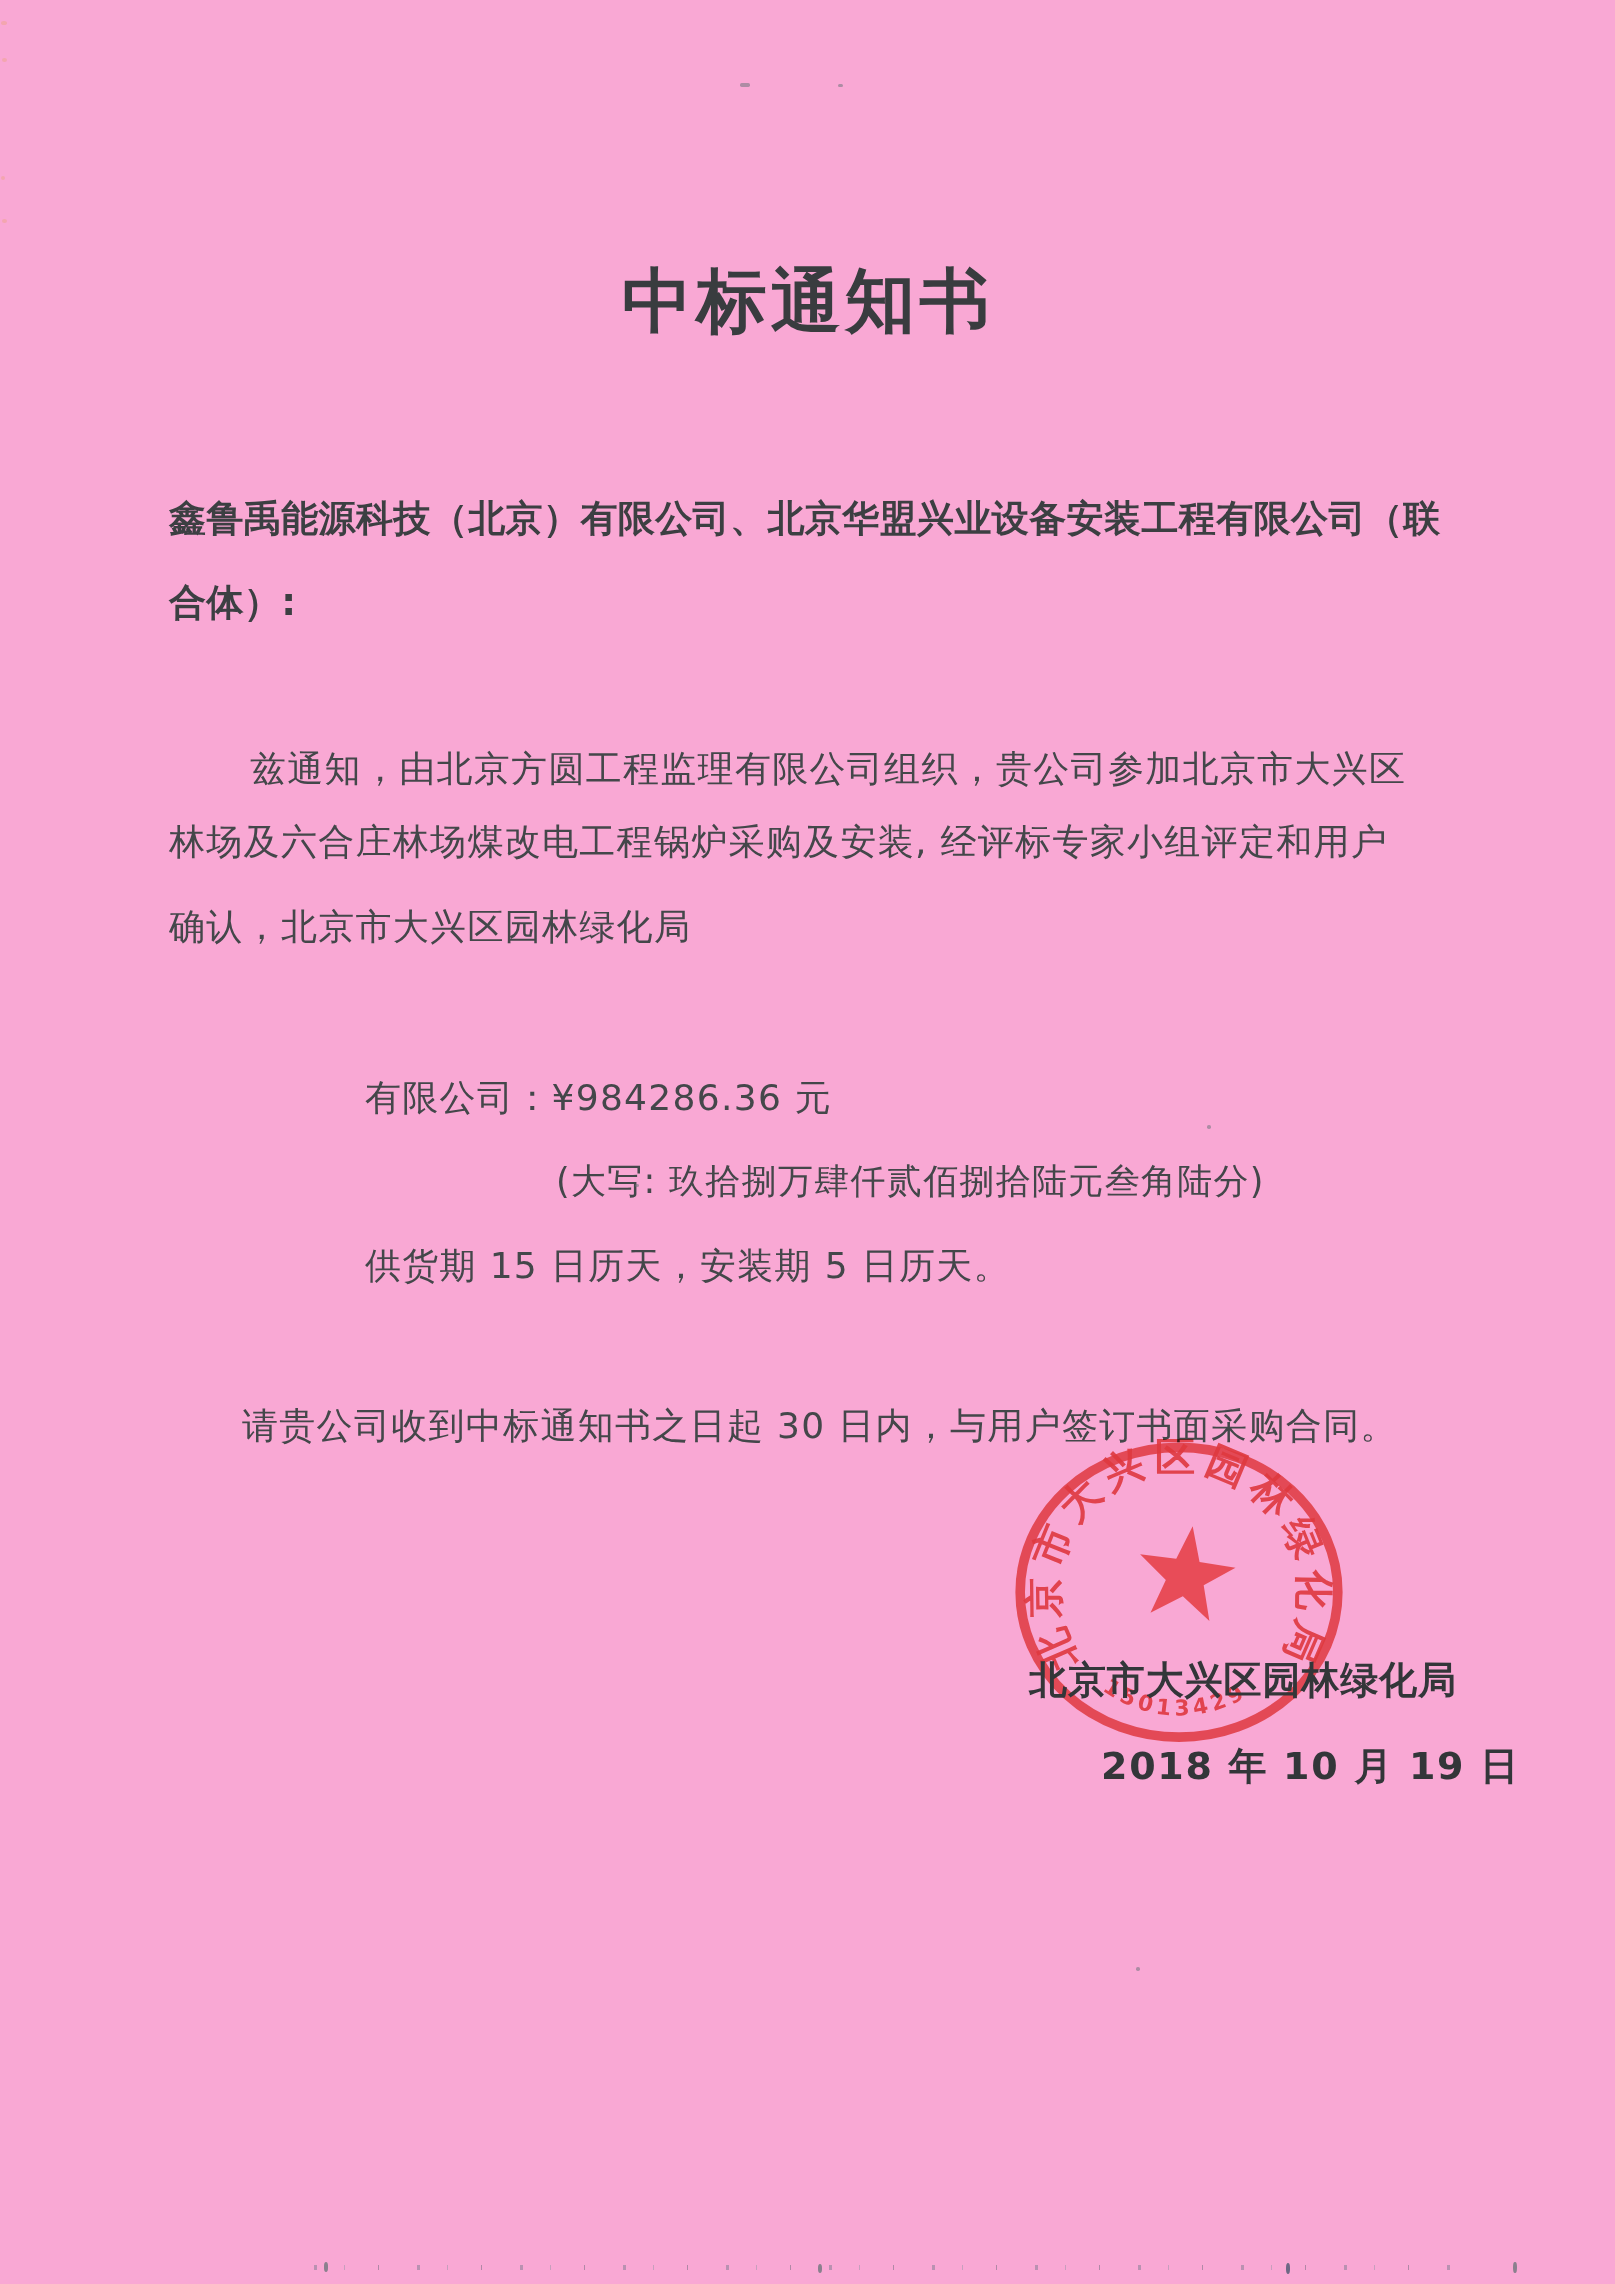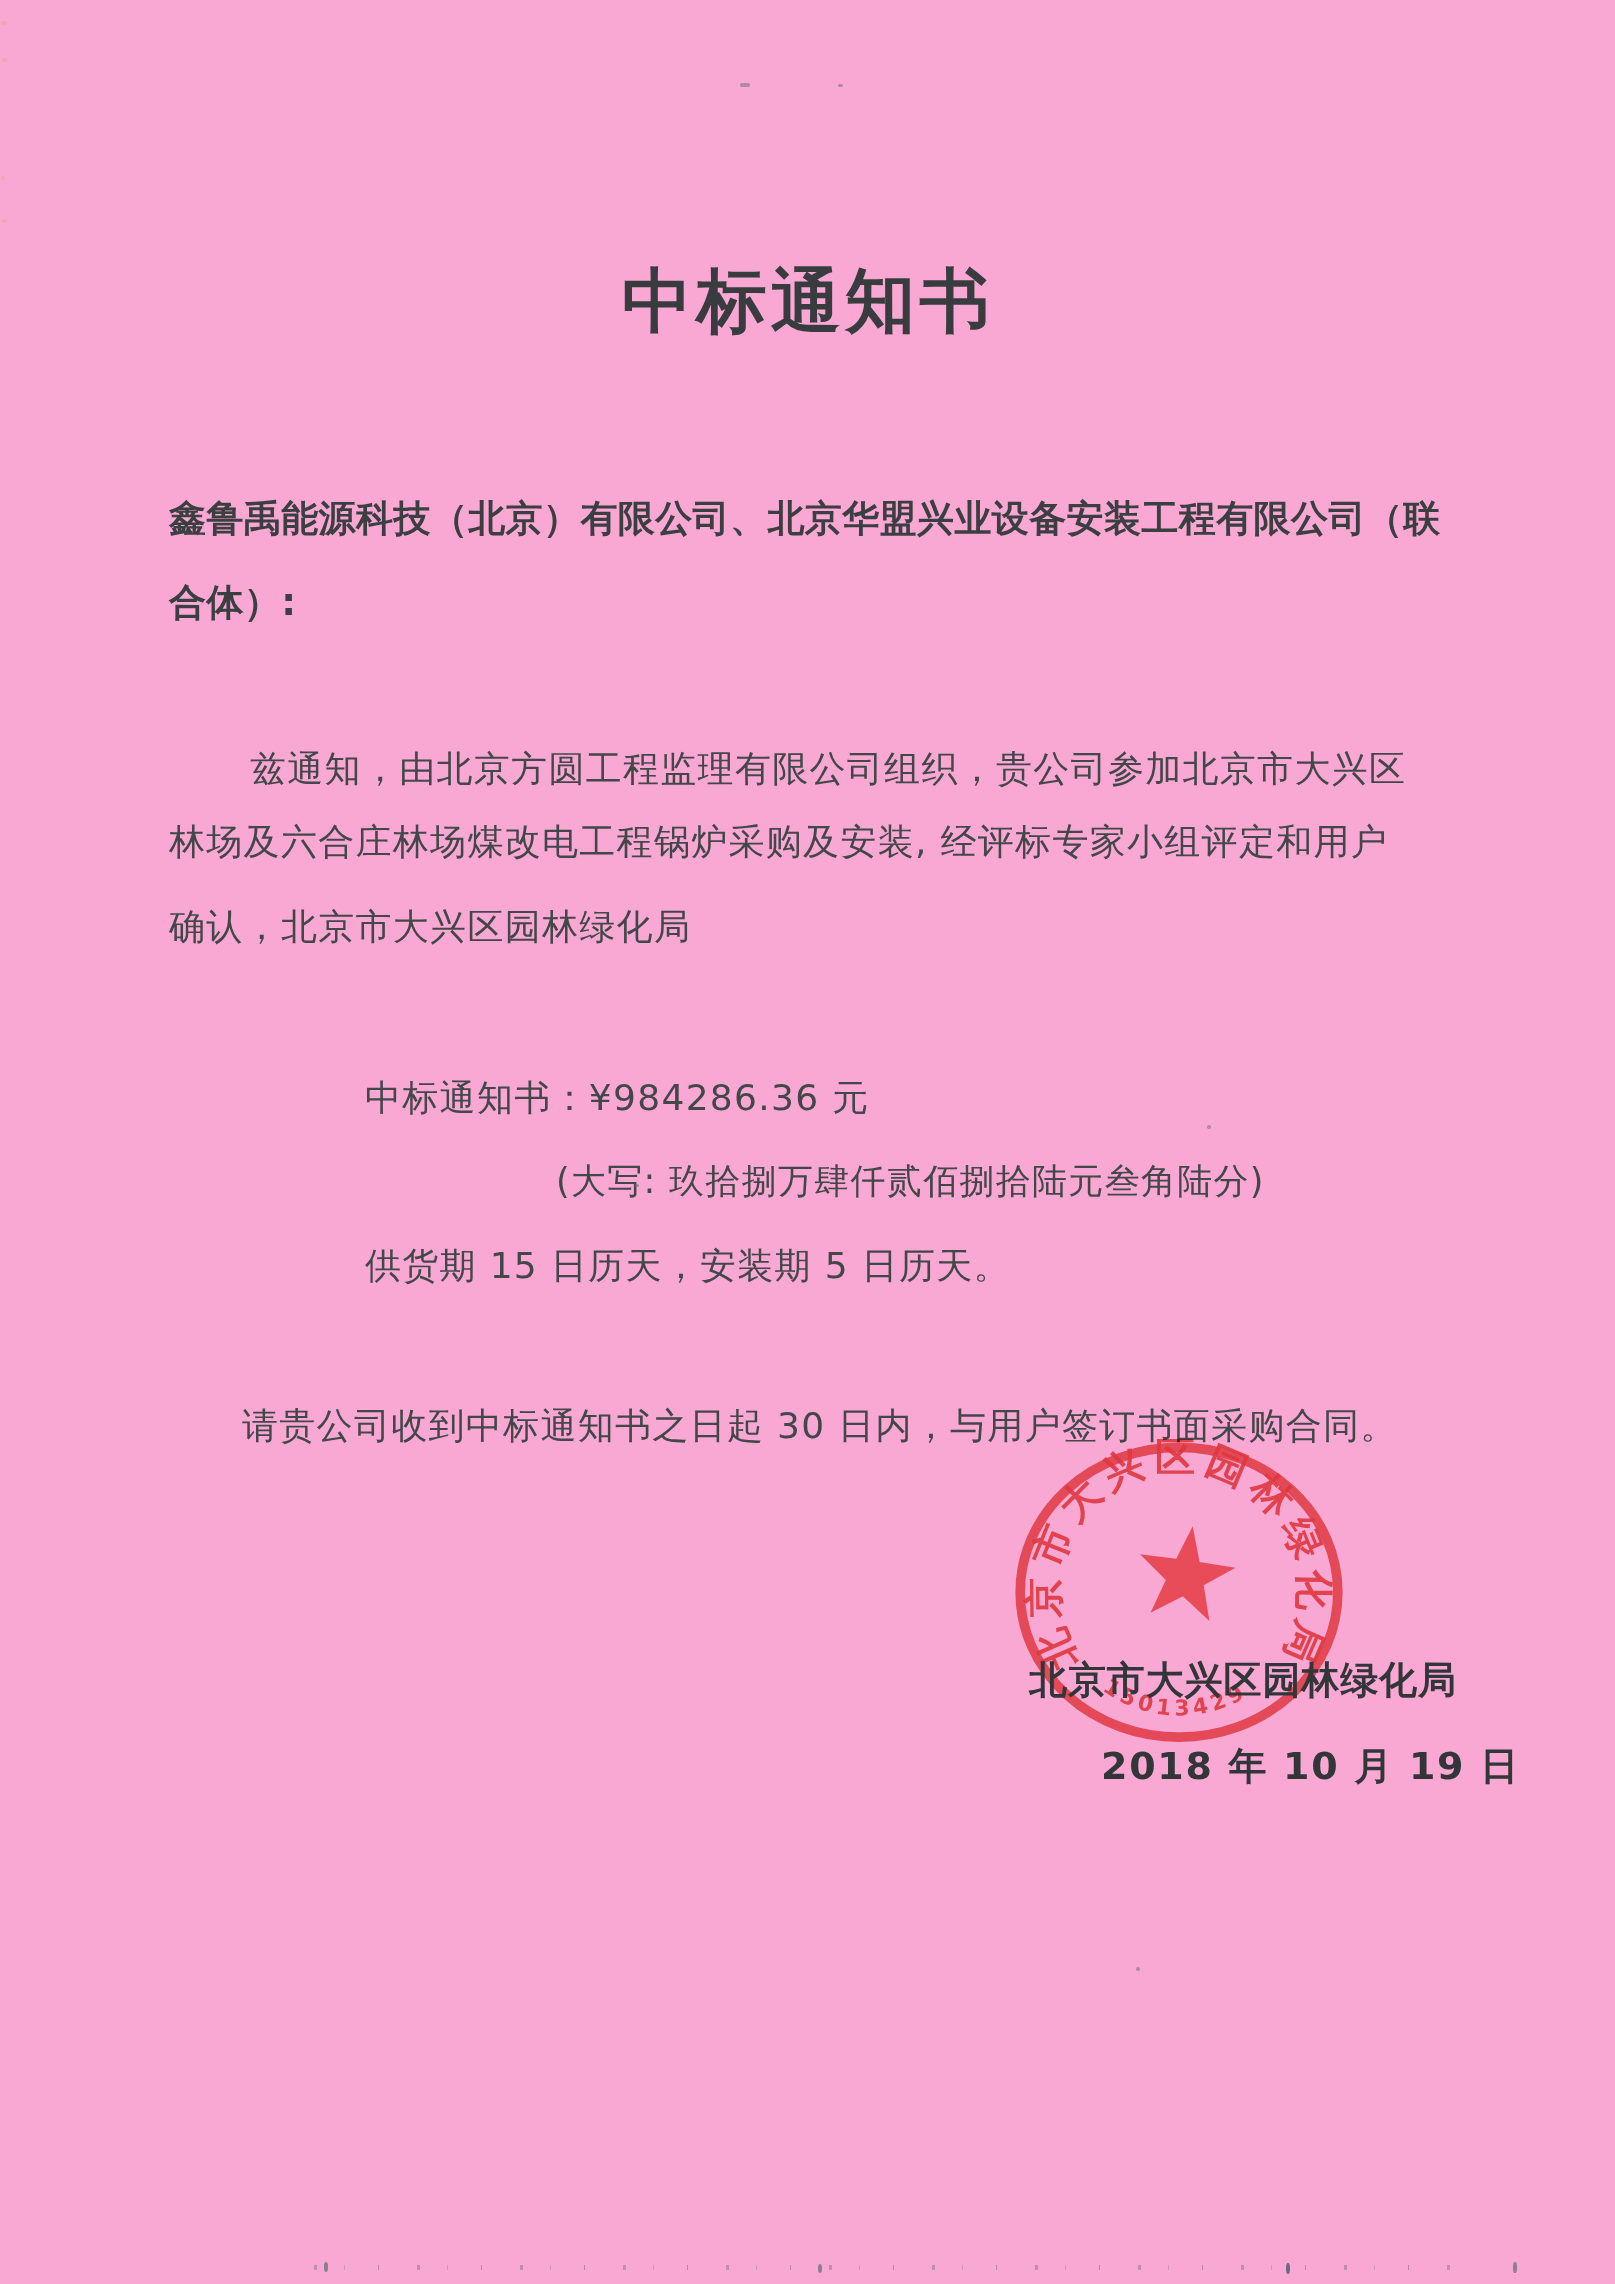--- a/index.html
+++ b/index.html
@@ -67,21 +67,21 @@
   <div class="abs doc-title">中标通知书</div>
 
   <div class="abs recipient r1">鑫鲁禹能源科技（北京）有限公司、北京华盟兴业设备安装工程有限公司（联</div>
   <div class="abs recipient r2">合体）:</div>
 
   <div class="abs body-line b1">兹通知，由北京方圆工程监理有限公司组织，贵公司参加北京市大兴区</div>
   <div class="abs body-line b2">林场及六合庄林场煤改电工程锅炉采购及安装, 经评标专家小组评定和用户</div>
   <div class="abs body-line b3">确认，北京市大兴区园林绿化局</div>
 
   <div class="abs body-line amount">
-    <span>中标通知书：</span><span>¥984286.36 元</span>
+    <span>有限公司：</span><span>¥984286.36 元</span>
   </div>
   <div class="abs body-line caps">(大写: 玖拾捌万肆仟贰佰捌拾陆元叁角陆分)</div>
   <div class="abs body-line supply">供货期 15 日历天，安装期 5 日历天。</div>
 
   <div class="abs body-line contract">请贵公司收到中标通知书之日起 30 日内，与用户签订书面采购合同。</div>
 
   <svg class="stamp" viewBox="-212 -210 424 424" xmlns="http://www.w3.org/2000/svg" xmlns:xlink="http://www.w3.org/1999/xlink">
     <defs>
       <path id="arcTop" d="M -103.3,93 A 139,139 0 1 1 103.3,93" fill="none"></path>
       <path id="arcBot" d="M -88,112 A 148,148 0 0 0 80,118" fill="none"></path>

